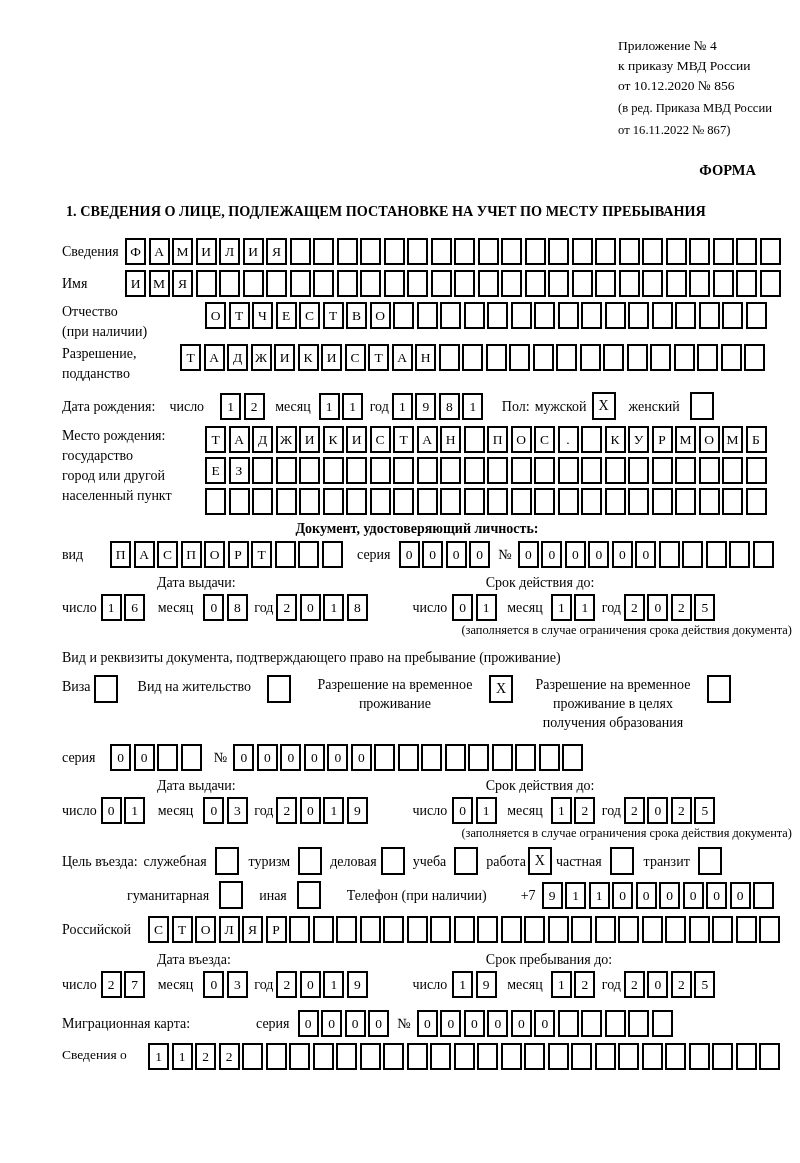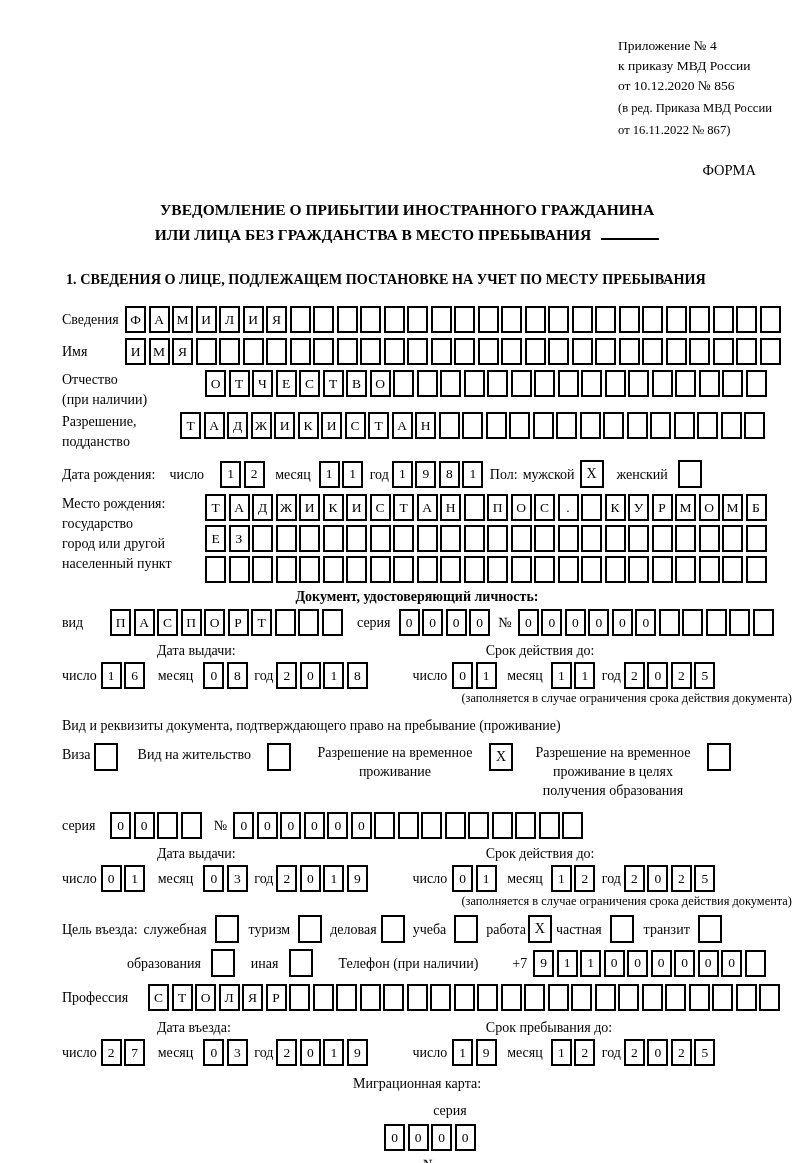--- a/index.html
+++ b/index.html
@@ -2,27 +2,27 @@
 <html><head>
 <meta charset="utf-8">
 <style>
   html,body{margin:0;padding:0;background:#fff;}
   body{width:800px;height:1163px;overflow:hidden;color:#000;
        font-family:"Liberation Serif","DejaVu Serif",serif;font-size:14px;}
   .page{box-sizing:border-box;width:800px;height:1163px;padding:36px 8px 0 62px;position:relative;}
   
   .hdr{margin-left:556px;line-height:20px;font-size:13.5px;}
   .hdr .sub{font-size:12.6px;line-height:19px;margin-top:3px;}
-  .forma{margin-top:22px;text-align:right;padding-right:36px;font-weight:normal;font-size:14.5px;}
+  .forma{margin-top:22px;text-align:right;padding-right:36px;font-weight:bold;font-size:14.5px;}
   .title{margin-top:18px;text-align:center;font-weight:bold;font-size:15.5px;line-height:25px;margin-left:-40px;}
   .title-underline{display:inline-block;width:58px;border-bottom:2px solid #000;height:1px;margin-left:10px;}
   .sec-head{margin-top:24px;font-weight:bold;font-size:14.2px;margin-bottom:18px;margin-left:4px;}
   
   .frow{display:flex;align-items:flex-start;margin-bottom:5px;}
-  .vcent{align-items:center;}
+  .vcent{align-items:flex-end;}
   .flabel{flex:none;font-size:14px;line-height:27px;white-space:nowrap;}
   .lblock{flex:none;font-size:14px;line-height:20px;white-space:nowrap;}
   .cells{display:inline-flex;flex:none;}
   .cell{flex:none;display:inline-flex;align-items:center;justify-content:center;
         width:17px;height:23px;border:2px solid #000;margin-right:2.5px;
         font-size:13.5px;line-height:1;}
   .checkbox{flex:none;display:inline-flex;align-items:center;justify-content:center;
         width:20px;height:24px;border:2px solid #000;font-size:14px;}
   .dochead{text-align:center;font-weight:bold;font-size:14px;margin:2px 0 4px -20px;}
   .dhead{display:flex;font-size:14px;line-height:18px;margin-top:6px;}
@@ -38,24 +38,20 @@
 
   <div class="hdr">
     <div>Приложение № 4</div>
     <div>к приказу МВД России</div>
     <div>от 10.12.2020 № 856</div>
     <div class="sub">(в ред. Приказа МВД России</div>
     <div class="sub">от 16.11.2022 № 867)</div>
   </div>
   <div class="forma">ФОРМА</div>
 
-  <div class="title">
-    <div>УВЕДОМЛЕНИЕ О ПРИБЫТИИ ИНОСТРАННОГО ГРАЖДАНИНА</div>
-    <div><span>ИЛИ ЛИЦА БЕЗ ГРАЖДАНСТВА В МЕСТО ПРЕБЫВАНИЯ</span><span class="title-underline"></span></div>
-  </div>
 
   <div class="sec-head">1. СВЕДЕНИЯ О ЛИЦЕ, ПОДЛЕЖАЩЕМ ПОСТАНОВКЕ НА УЧЕТ ПО МЕСТУ ПРЕБЫВАНИЯ</div>
 
   <div class="frow">
     <span class="flabel w63">Сведения</span>
     <span class="cells">
         <span class="cell">Ф</span>
         <span class="cell">А</span>
         <span class="cell">М</span>
         <span class="cell">И</span>
@@ -199,21 +195,21 @@
         <span class="cell">1</span>
         <span class="cell">1</span>
       </span>
     <span class="flabel" style="margin-left:4px">год</span>
     <span class="cells" style="margin-left:3px">
         <span class="cell">1</span>
         <span class="cell">9</span>
         <span class="cell">8</span>
         <span class="cell">1</span>
       </span>
-    <span class="flabel" style="margin-left:4px">Пол:</span>
+    <span class="flabel" style="margin-left:16px">Пол:</span>
     <span class="flabel" style="margin-left:5px">мужской</span>
     <span class="checkbox" style="margin-left:5px">X</span>
     <span class="flabel" style="margin-left:13px">женский</span>
     <span class="checkbox" style="margin-left:10px"></span>
   </div>
 
   <div class="frow" style="margin-bottom:2px;">
     <span class="lblock w143">
       <span>Место рождения:</span><br>
       <span>государство</span><br>
@@ -484,42 +480,42 @@
     <span class="checkbox" style="margin-left:8px"></span>
     <span class="flabel" style="margin-left:8px">работа</span>
     <span class="checkbox" style="margin-left:2px">X</span>
     <span class="flabel" style="margin-left:4px">частная</span>
     <span class="checkbox" style="margin-left:8px"></span>
     <span class="flabel" style="margin-left:10px">транзит</span>
     <span class="checkbox" style="margin-left:8px"></span>
   </div>
 
   <div class="frow vcent" style="margin-top:6px;">
-    <span class="flabel" style="margin-left:65px">образования</span>
+    <span class="flabel" style="margin-left:65px">гуманитарная</span>
     <span class="checkbox" style="margin-left:10px"></span>
     <span class="flabel" style="margin-left:16px">иная</span>
     <span class="checkbox" style="margin-left:10px"></span>
     <span class="flabel" style="margin-left:26px">Телефон (при наличии)</span>
     <span class="flabel" style="margin-left:34px">+7</span>
     <span class="cells" style="margin-left:6px">
         <span class="cell">9</span>
         <span class="cell">1</span>
         <span class="cell">1</span>
         <span class="cell">0</span>
         <span class="cell">0</span>
         <span class="cell">0</span>
         <span class="cell">0</span>
         <span class="cell">0</span>
         <span class="cell">0</span>
         <span class="cell"></span>
       </span>
   </div>
 
   <div class="frow vcent" style="margin-top:7px;">
-    <span class="flabel w86">Профессия</span>
+    <span class="flabel w86">Российской</span>
     <span class="cells">
         <span class="cell">С</span>
         <span class="cell">Т</span>
         <span class="cell">О</span>
         <span class="cell">Л</span>
         <span class="cell">Я</span>
         <span class="cell">Р</span>
         <span class="cell"></span>
         <span class="cell"></span>
         <span class="cell"></span>
@@ -578,21 +574,21 @@
       </span>
     <span class="flabel" style="margin-left:4px">год</span>
     <span class="cells" style="margin-left:3px">
         <span class="cell">2</span>
         <span class="cell">0</span>
         <span class="cell">2</span>
         <span class="cell">5</span>
       </span>
   </div>
 
-  <div class="frow vcent" style="margin-top:4px;flex-direction:column;">
+  <div class="frow vcent" style="margin-top:12px;">
     <span class="flabel w148">Миграционная карта:</span>
     <span class="flabel" style="margin-left:46px">серия</span>
     <span class="cells" style="margin-left:8px">
         <span class="cell">0</span>
         <span class="cell">0</span>
         <span class="cell">0</span>
         <span class="cell">0</span>
       </span>
     <span class="flabel" style="margin-left:6px">№</span>
     <span class="cells" style="margin-left:6px">

